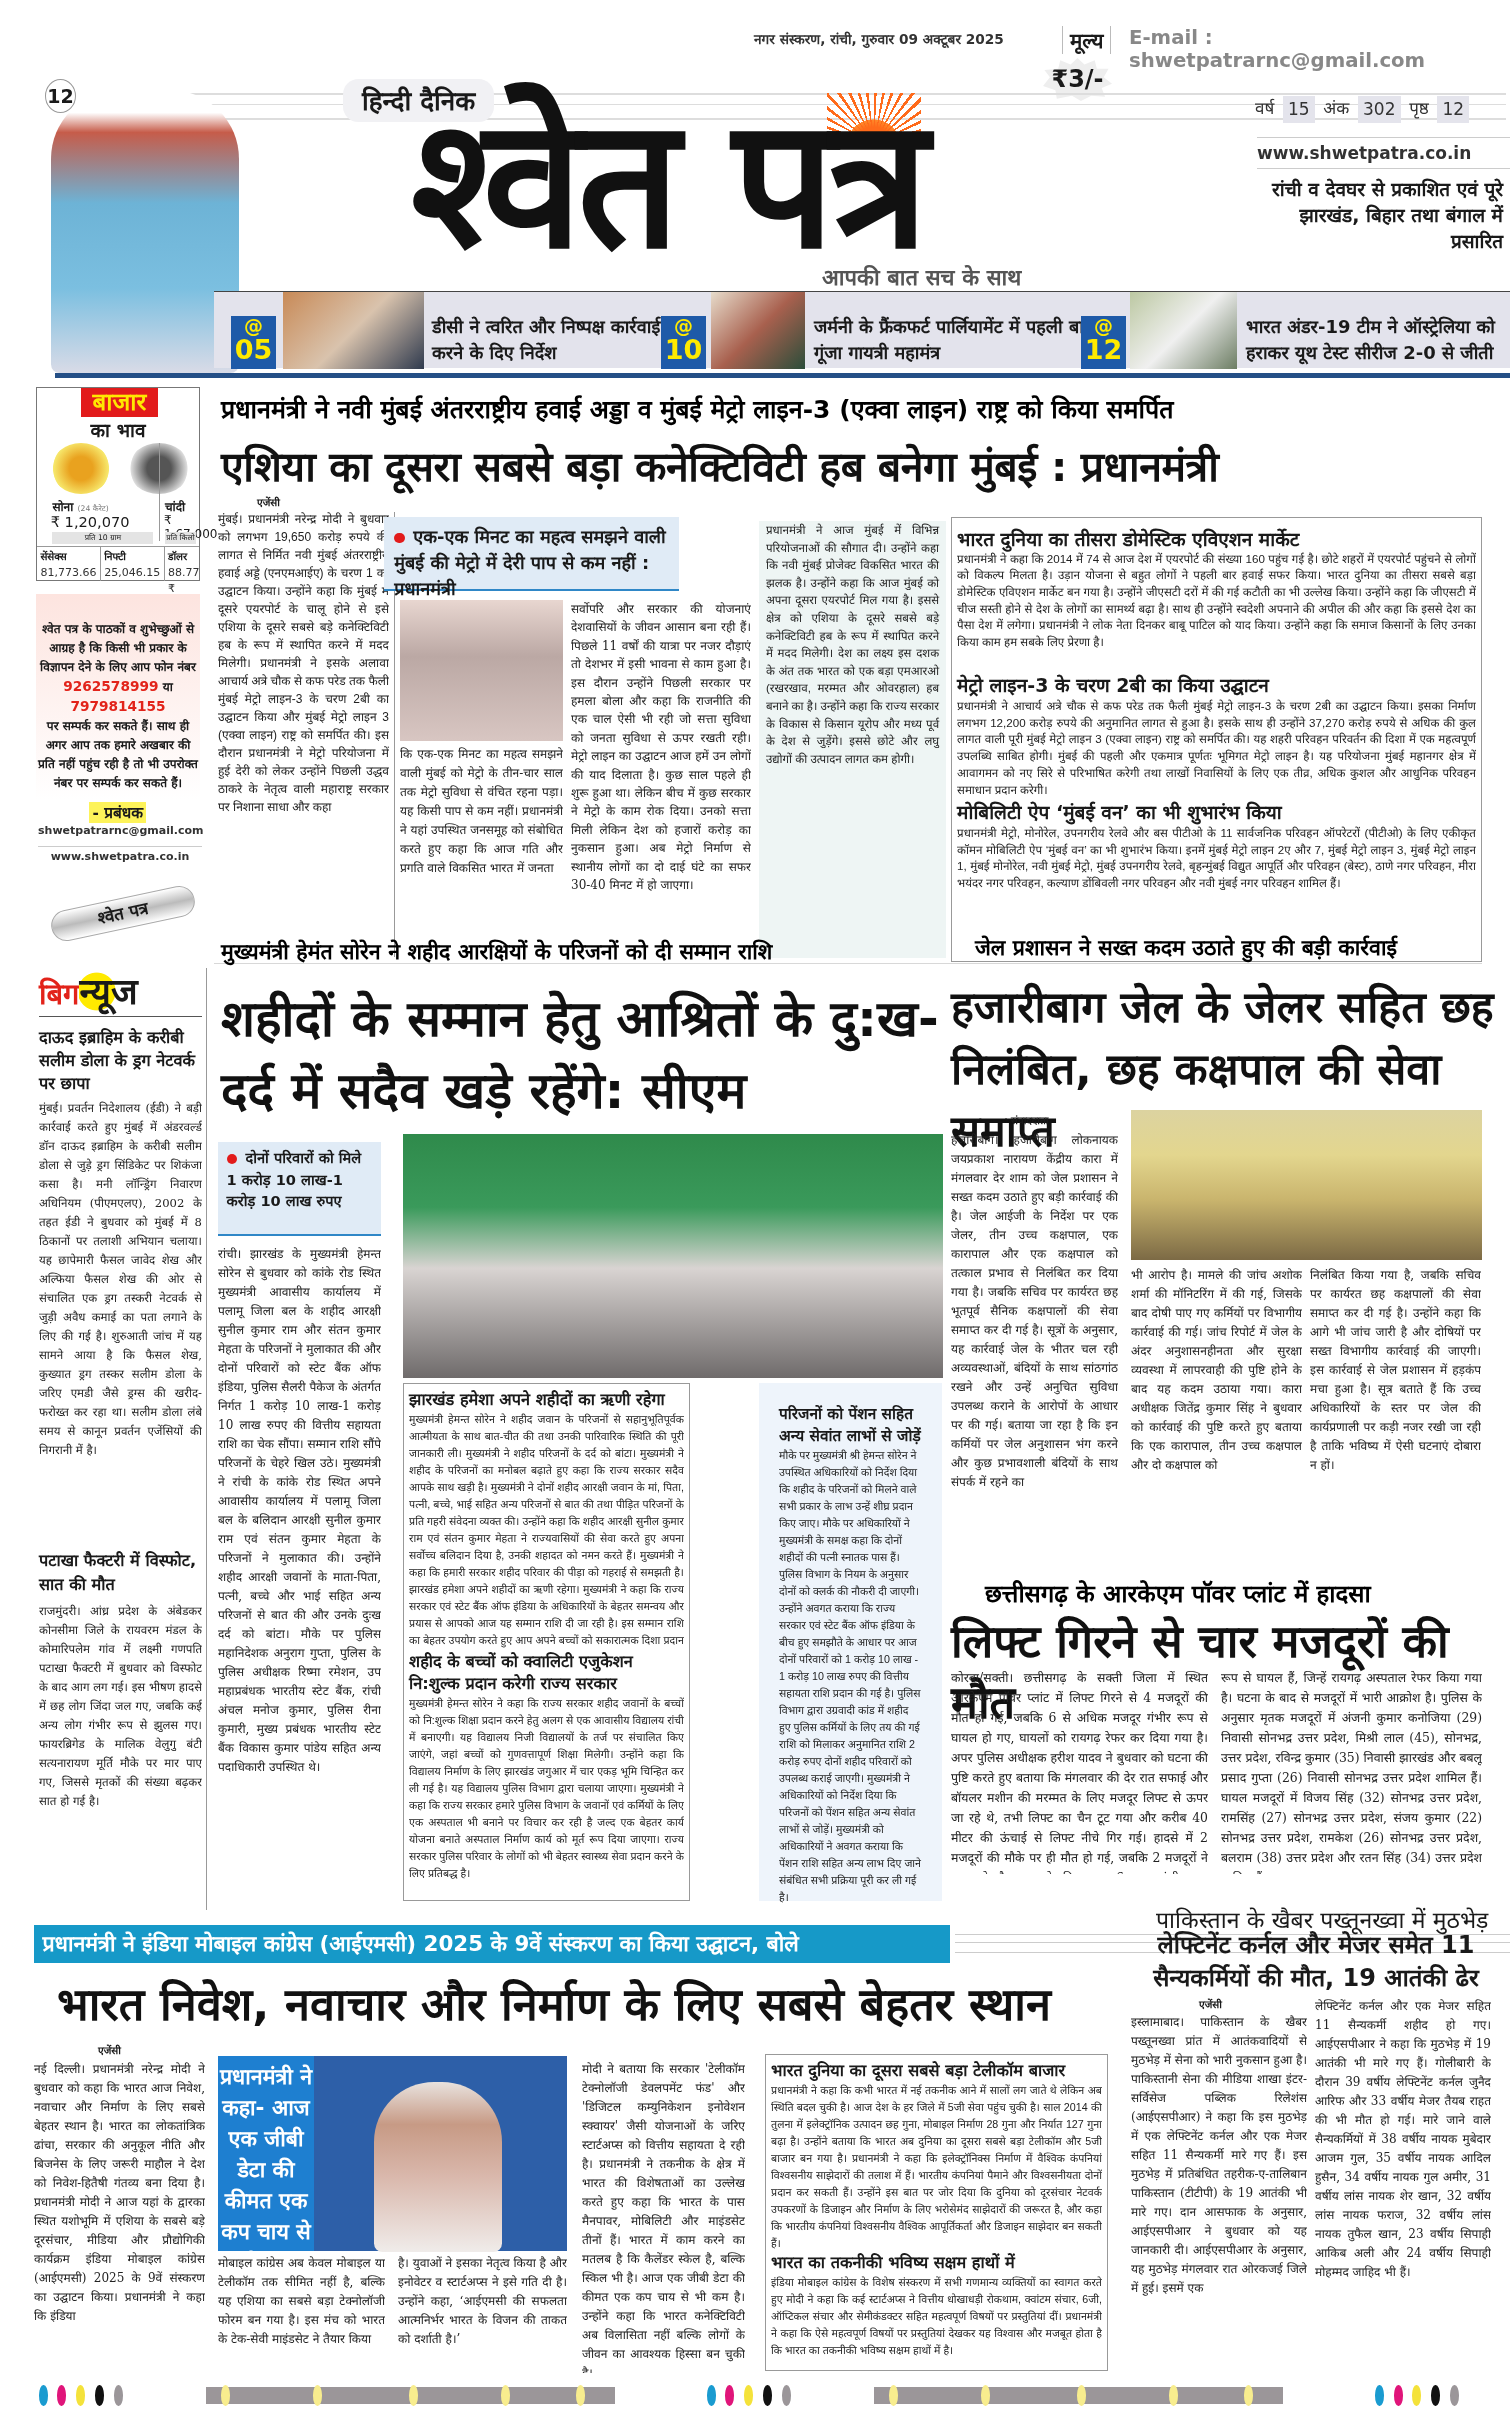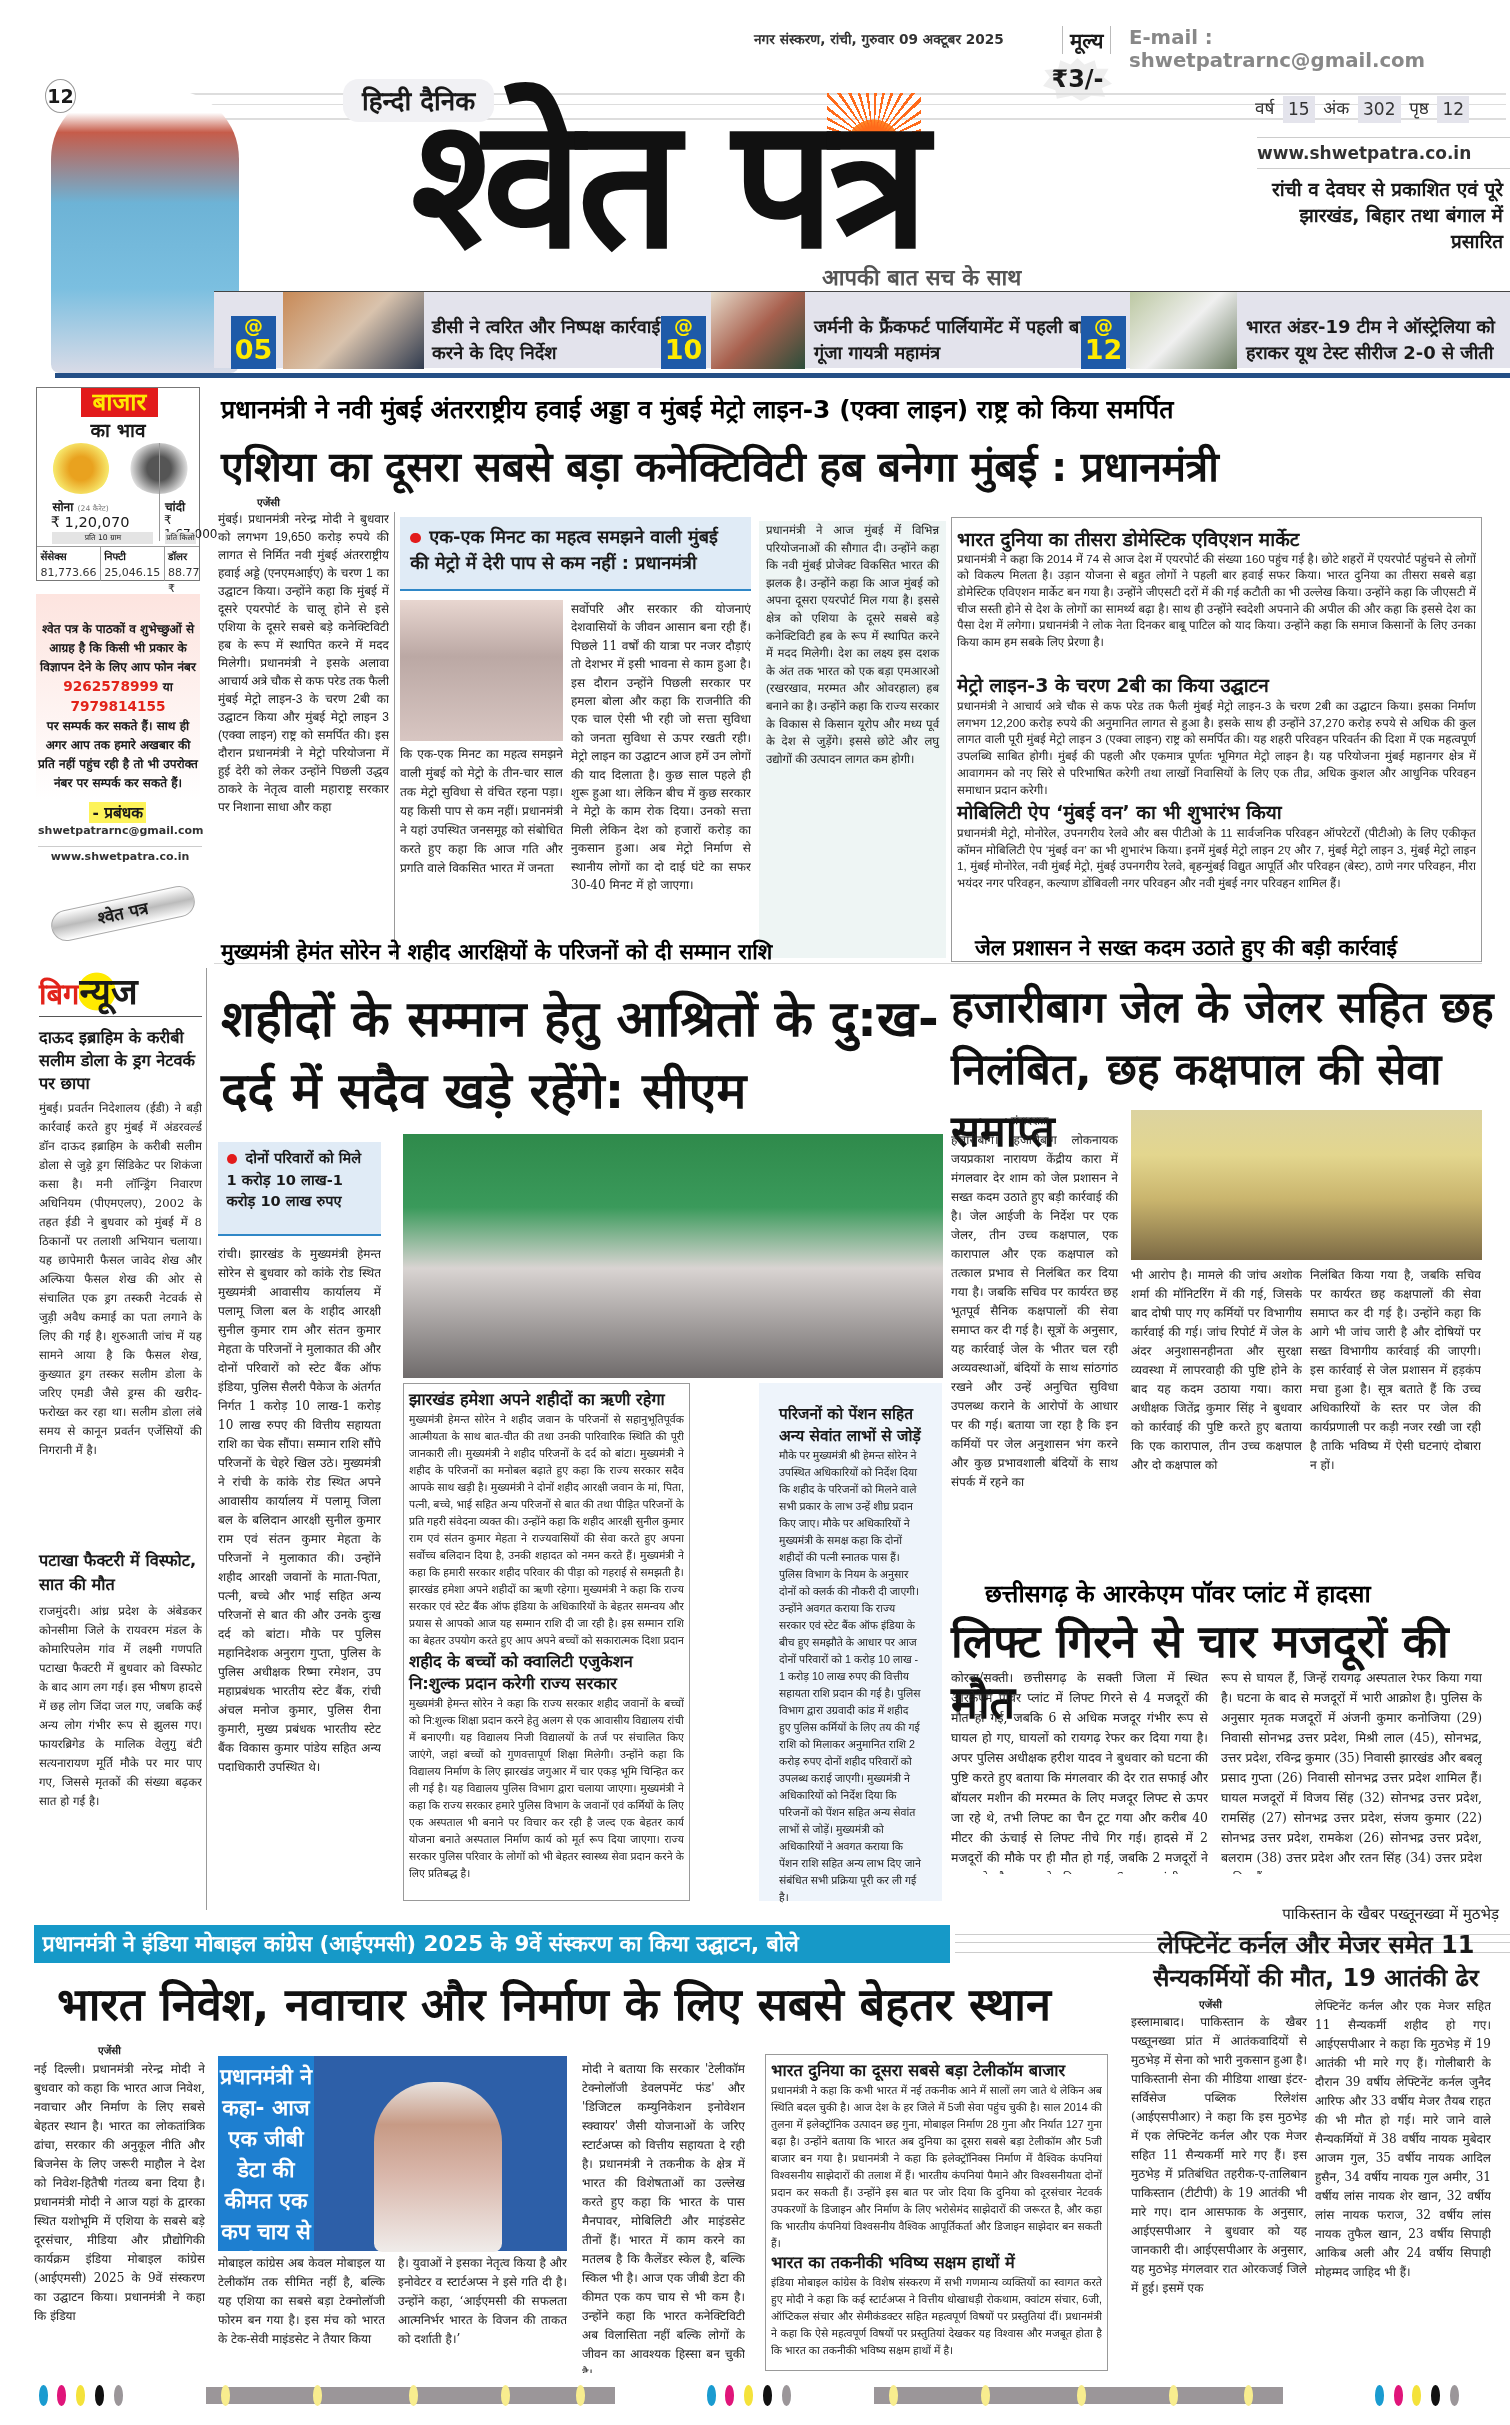--- a/index.html
+++ b/index.html
@@ -145,21 +145,21 @@
 <div class="abs pr-sign">- प्रबंधक</div>
 <div class="abs pr-mail">shwetpatrarnc@gmail.com</div>
 <div class="abs pr-web">www.shwetpatra.co.in</div>
 <div class="abs paper-roll">श्वेत पत्र</div>
 
 <div class="abs kicker-grey" style="left:221px;top:391px;font-size:25px;width:1285px">प्रधानमंत्री ने नवी मुंबई अंतरराष्ट्रीय हवाई अड्डा व मुंबई मेट्रो लाइन-3 (एक्वा लाइन) राष्ट्र को किया समर्पित</div>
 <div class="abs h-main" style="left:221px;top:437px;font-size:41px;width:1285px;letter-spacing:-0.4px">एशिया का दूसरा सबसे बड़ा कनेक्टिविटी हब बनेगा मुंबई : प्रधानमंत्री</div>
 <div class="abs" style="left:257px;top:495px;font-size:10.3px;font-weight:bold">एजेंसी</div>
 <div class="abs body-sm" style="left:218px;top:510px;width:171px;height:445px;overflow:hidden;font-size:12px;line-height:18px">मुंबई। प्रधानमंत्री नरेन्द्र मोदी ने बुधवार को लगभग 19,650 करोड़ रुपये की लागत से निर्मित नवी मुंबई अंतरराष्ट्रीय हवाई अड्डे (एनएमआईए) के चरण 1 का उद्घाटन किया। उन्होंने कहा कि मुंबई में दूसरे एयरपोर्ट के चालू होने से इसे एशिया के दूसरे सबसे बड़े कनेक्टिविटी हब के रूप में स्थापित करने में मदद मिलेगी। प्रधानमंत्री ने इसके अलावा आचार्य अत्रे चौक से कफ परेड तक फैली मुंबई मेट्रो लाइन-3 के चरण 2बी का उद्घाटन किया और मुंबई मेट्रो लाइन 3 (एक्वा लाइन) राष्ट्र को समर्पित की। इस दौरान प्रधानमंत्री ने मेट्रो परियोजना में हुई देरी को लेकर उन्होंने पिछली उद्धव ठाकरे के नेतृत्व वाली महाराष्ट्र सरकार पर निशाना साधा और कहा</div>
 <div class="abs vr" style="left:394px;top:512px;height:445px"></div>
-<div class="abs boxhead" style="left:400px;top:517px;width:351px;height:74px;padding:6.9px 10.3px;font-size:18px;font-weight:bold;line-height:26px"><span class="red-dot"></span><span>एक-एक मिनट का महत्व समझने वाली मुंबई की मेट्रो में देरी पाप से कम नहीं : प्रधानमंत्री</span></div>
+<div class="abs boxhead" style="left:384px;top:517px;width:295px;height:74px;padding:6.9px 10.3px;font-size:18px;font-weight:bold;line-height:26px"><span class="red-dot"></span><span>एक-एक मिनट का महत्व समझने वाली मुंबई की मेट्रो में देरी पाप से कम नहीं : प्रधानमंत्री</span></div>
 <div class="abs photo-pm" style="left:400px;top:600px;width:163px;height:141px"></div>
 <div class="abs body-txt" style="left:400px;top:745px;width:163px;height:206px;overflow:hidden;font-size:12px;line-height:19px">कि एक-एक मिनट का महत्व समझने वाली मुंबई को मेट्रो के तीन-चार साल तक मेट्रो सुविधा से वंचित रहना पड़ा। यह किसी पाप से कम नहीं। प्रधानमंत्री ने यहां उपस्थित जनसमूह को संबोधित करते हुए कहा कि आज गति और प्रगति वाले विकसित भारत में जनता</div>
 <div class="abs body-txt" style="left:571px;top:600px;width:180px;height:351px;overflow:hidden;font-size:12px;line-height:18.4px">सर्वोपरि और सरकार की योजनाएं देशवासियों के जीवन आसान बना रही हैं। पिछले 11 वर्षों की यात्रा पर नजर दौड़ाएं तो देशभर में इसी भावना से काम हुआ है। इस दौरान उन्होंने पिछली सरकार पर हमला बोला और कहा कि राजनीति की एक चाल ऐसी भी रही जो सत्ता सुविधा को जनता सुविधा से ऊपर रखती रही। मेट्रो लाइन का उद्घाटन आज हमें उन लोगों की याद दिलाता है। कुछ साल पहले ही शुरू हुआ था। लेकिन बीच में कुछ सरकार ने मेट्रो के काम रोक दिया। उनको सत्ता मिली लेकिन देश को हजारों करोड़ का नुकसान हुआ। अब मेट्रो निर्माण से स्थानीय लोगों का दो दाई घंटे का सफर 30-40 मिनट में हो जाएगा।</div>
 <div class="abs" style="left:759px;top:521px;width:187px;height:437px;background:#eef5f4">
   <div class="body-sm" style="padding:0 6.9px;font-size:11.6px;line-height:17.6px;height:330px;overflow:hidden">प्रधानमंत्री ने आज मुंबई में विभिन्न परियोजनाओं की सौगात दी। उन्होंने कहा कि नवी मुंबई प्रोजेक्ट विकसित भारत की झलक है। उन्होंने कहा कि आज मुंबई को अपना दूसरा एयरपोर्ट मिल गया है। इससे क्षेत्र को एशिया के दूसरे सबसे बड़े कनेक्टिविटी हब के रूप में स्थापित करने में मदद मिलेगी। देश का लक्ष्य इस दशक के अंत तक भारत को एक बड़ा एमआरओ (रखरखाव, मरम्मत और ओवरहाल) हब बनाने का है। उन्होंने कहा कि राज्य सरकार के विकास से किसान यूरोप और मध्य पूर्व के देश से जुड़ेंगे। इससे छोटे और लघु उद्योगों की उत्पादन लागत कम होगी।</div>
 </div>
 <div class="abs box-border" style="left:951px;top:517px;width:531px;height:445px;padding:8.6px 5.1px">
   <div style="font-weight:bold;font-size:19px;line-height:24px">भारत दुनिया का तीसरा डोमेस्टिक एविएशन मार्केट</div>
   <div class="body-sm" style="font-size:11.6px;line-height:16.7px;height:118px;overflow:hidden">प्रधानमंत्री ने कहा कि 2014 में 74 से आज देश में एयरपोर्ट की संख्या 160 पहुंच गई है। छोटे शहरों में एयरपोर्ट पहुंचने से लोगों को विकल्प मिलता है। उड़ान योजना से बहुत लोगों ने पहली बार हवाई सफर किया। भारत दुनिया का तीसरा सबसे बड़ा डोमेस्टिक एविएशन मार्केट बन गया है। उन्होंने जीएसटी दरों में की गई कटौती का भी उल्लेख किया। उन्होंने कहा कि जीएसटी में चीज सस्ती होने से देश के लोगों का सामर्थ्य बढ़ा है। साथ ही उन्होंने स्वदेशी अपनाने की अपील की और कहा कि इससे देश का पैसा देश में लगेगा। प्रधानमंत्री ने लोक नेता दिनकर बाबू पाटिल को याद किया। उन्होंने कहा कि समाज किसानों के लिए उनका किया काम हम सबके लिए प्रेरणा है।</div>
   <div style="font-weight:bold;font-size:19px;line-height:26px;margin-top:3.4px">मेट्रो लाइन-3 के चरण 2बी का किया उद्घाटन</div>
@@ -217,21 +217,21 @@
 <div class="abs body-txt" style="left:218px;top:2254px;width:167px;height:120px;overflow:hidden;font-size:12px;line-height:19px">मोबाइल कांग्रेस अब केवल मोबाइल या टेलीकॉम तक सीमित नहीं है, बल्कि यह एशिया का सबसे बड़ा टेक्नोलॉजी फोरम बन गया है। इस मंच को भारत के टेक-सेवी माइंडसेट ने तैयार किया</div>
 <div class="abs body-txt" style="left:398px;top:2254px;width:169px;height:120px;overflow:hidden;font-size:12px;line-height:19px">है। युवाओं ने इसका नेतृत्व किया है और इनोवेटर व स्टार्टअप्स ने इसे गति दी है। उन्होंने कहा, ‘आईएमसी की सफलता आत्मनिर्भर भारत के विजन की ताकत को दर्शाती है।’</div>
 <div class="abs body-txt" style="left:582px;top:2060px;width:163px;height:313px;overflow:hidden;font-size:12px;line-height:19px">मोदी ने बताया कि सरकार 'टेलीकॉम टेक्नोलॉजी डेवलपमेंट फंड' और 'डिजिटल कम्युनिकेशन इनोवेशन स्क्वायर' जैसी योजनाओं के जरिए स्टार्टअप्स को वित्तीय सहायता दे रही है। प्रधानमंत्री ने तकनीक के क्षेत्र में भारत की विशेषताओं का उल्लेख करते हुए कहा कि भारत के पास मैनपावर, मोबिलिटी और माइंडसेट तीनों हैं। भारत में काम करने का मतलब है कि कैलेंडर स्केल है, बल्कि स्किल भी है। आज एक जीबी डेटा की कीमत एक कप चाय से भी कम है। उन्होंने कहा कि भारत कनेक्टिविटी अब विलासिता नहीं बल्कि लोगों के जीवन का आवश्यक हिस्सा बन चुकी है।</div>
 <div class="abs box-border" style="left:765px;top:2054px;width:343px;height:317px;padding:5.1px">
   <div style="font-weight:bold;font-size:16.3px;line-height:22px">भारत दुनिया का दूसरा सबसे बड़ा टेलीकॉम बाजार</div>
   <div class="body-sm" style="font-size:10.7px;line-height:17px;height:168px;overflow:hidden">प्रधानमंत्री ने कहा कि कभी भारत में नई तकनीक आने में सालों लग जाते थे लेकिन अब स्थिति बदल चुकी है। आज देश के हर जिले में 5जी सेवा पहुंच चुकी है। साल 2014 की तुलना में इलेक्ट्रॉनिक उत्पादन छह गुना, मोबाइल निर्माण 28 गुना और निर्यात 127 गुना बढ़ा है। उन्होंने बताया कि भारत अब दुनिया का दूसरा सबसे बड़ा टेलीकॉम और 5जी बाजार बन गया है। प्रधानमंत्री ने कहा कि इलेक्ट्रॉनिक्स निर्माण में वैश्विक कंपनियां विश्वसनीय साझेदारों की तलाश में हैं। भारतीय कंपनियां पैमाने और विश्वसनीयता दोनों प्रदान कर सकती हैं। उन्होंने इस बात पर जोर दिया कि दुनिया को दूरसंचार नेटवर्क उपकरणों के डिजाइन और निर्माण के लिए भरोसेमंद साझेदारों की जरूरत है, और कहा कि भारतीय कंपनियां विश्वसनीय वैश्विक आपूर्तिकर्ता और डिजाइन साझेदार बन सकती हैं।</div>
   <div style="font-weight:bold;font-size:16.3px;line-height:22px;margin-top:1.7px">भारत का तकनीकी भविष्य सक्षम हाथों में</div>
   <div class="body-sm" style="font-size:10.7px;line-height:17px;height:101px;overflow:hidden">इंडिया मोबाइल कांग्रेस के विशेष संस्करण में सभी गणमान्य व्यक्तियों का स्वागत करते हुए मोदी ने कहा कि कई स्टार्टअप्स ने वित्तीय धोखाधड़ी रोकथाम, क्वांटम संचार, 6जी, ऑप्टिकल संचार और सेमीकंडक्टर सहित महत्वपूर्ण विषयों पर प्रस्तुतियां दीं। प्रधानमंत्री ने कहा कि ऐसे महत्वपूर्ण विषयों पर प्रस्तुतियां देखकर यह विश्वास और मजबूत होता है कि भारत का तकनीकी भविष्य सक्षम हाथों में है।</div>
 </div>
 
-<div class="abs" style="left:1156px;top:1903px;font-size:15px;width:343px;text-align:right">पाकिस्तान के खैबर पख्तूनख्वा में मुठभेड़</div>
+<div class="abs" style="left:1156px;top:1903px;font-size:23px;width:343px;text-align:left">पाकिस्तान के खैबर पख्तूनख्वा में मुठभेड़</div>
 <div class="abs" style="left:1132px;top:1929px;font-size:24px;font-weight:bold;line-height:33px;width:368px;text-align:center">लेफ्टिनेंट कर्नल और मेजर समेत 11 सैन्यकर्मियों की मौत, 19 आतंकी ढेर</div>
 <div class="abs" style="left:1199px;top:1997px;font-size:10.3px;font-weight:bold">एजेंसी</div>
 <div class="abs body-txt" style="left:1131px;top:2013px;width:176px;height:360px;overflow:hidden;font-size:12px;line-height:19px">इस्लामाबाद। पाकिस्तान के खैबर पख्तूनख्वा प्रांत में आतंकवादियों से मुठभेड़ में सेना को भारी नुकसान हुआ है। पाकिस्तानी सेना की मीडिया शाखा इंटर-सर्विसेज पब्लिक रिलेशंस (आईएसपीआर) ने कहा कि इस मुठभेड़ में एक लेफ्टिनेंट कर्नल और एक मेजर सहित 11 सैन्यकर्मी मारे गए हैं। इस मुठभेड़ में प्रतिबंधित तहरीक-ए-तालिबान पाकिस्तान (टीटीपी) के 19 आतंकी भी मारे गए। दान आसफाक के अनुसार, आईएसपीआर ने बुधवार को यह जानकारी दी। आईएसपीआर के अनुसार, यह मुठभेड़ मंगलवार रात ओरकजई जिले में हुई। इसमें एक</div>
 <div class="abs body-txt" style="left:1315px;top:1997px;width:176px;height:377px;overflow:hidden;font-size:12px;line-height:19px">लेफ्टिनेंट कर्नल और एक मेजर सहित 11 सैन्यकर्मी शहीद हो गए। आईएसपीआर ने कहा कि मुठभेड़ में 19 आतंकी भी मारे गए हैं। गोलीबारी के दौरान 39 वर्षीय लेफ्टिनेंट कर्नल जुनैद आरिफ और 33 वर्षीय मेजर तैयब राहत की भी मौत हो गई। मारे जाने वाले सैन्यकर्मियों में 38 वर्षीय नायक मुबेदार आजम गुल, 35 वर्षीय नायक आदिल हुसैन, 34 वर्षीय नायक गुल अमीर, 31 वर्षीय लांस नायक शेर खान, 32 वर्षीय लांस नायक फराज, 32 वर्षीय लांस नायक तुफैल खान, 23 वर्षीय सिपाही आकिब अली और 24 वर्षीय सिपाही मोहम्मद जाहिद भी हैं।</div>
 
 <div class="reg" style="left:39px;background:#1a9bd0"></div>
 <div class="reg" style="left:57px;background:#e0157a"></div>
 <div class="reg" style="left:76px;background:#f4e23a"></div>
 <div class="reg" style="left:95px;background:#111"></div>
 <div class="reg" style="left:114px;background:#9b9699"></div>

